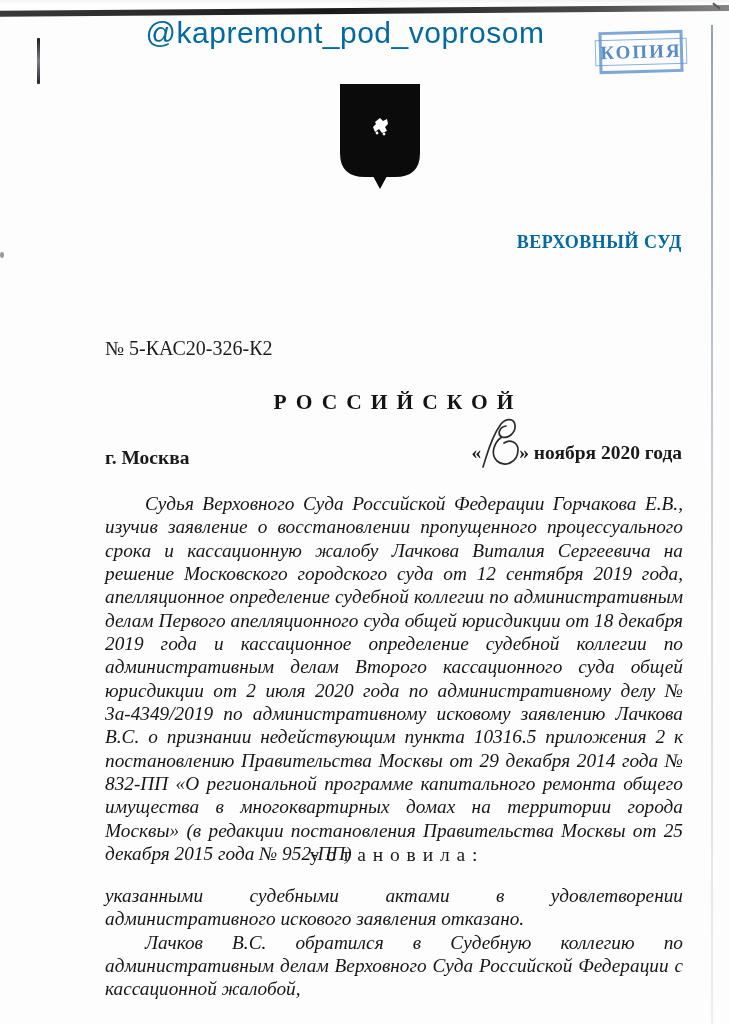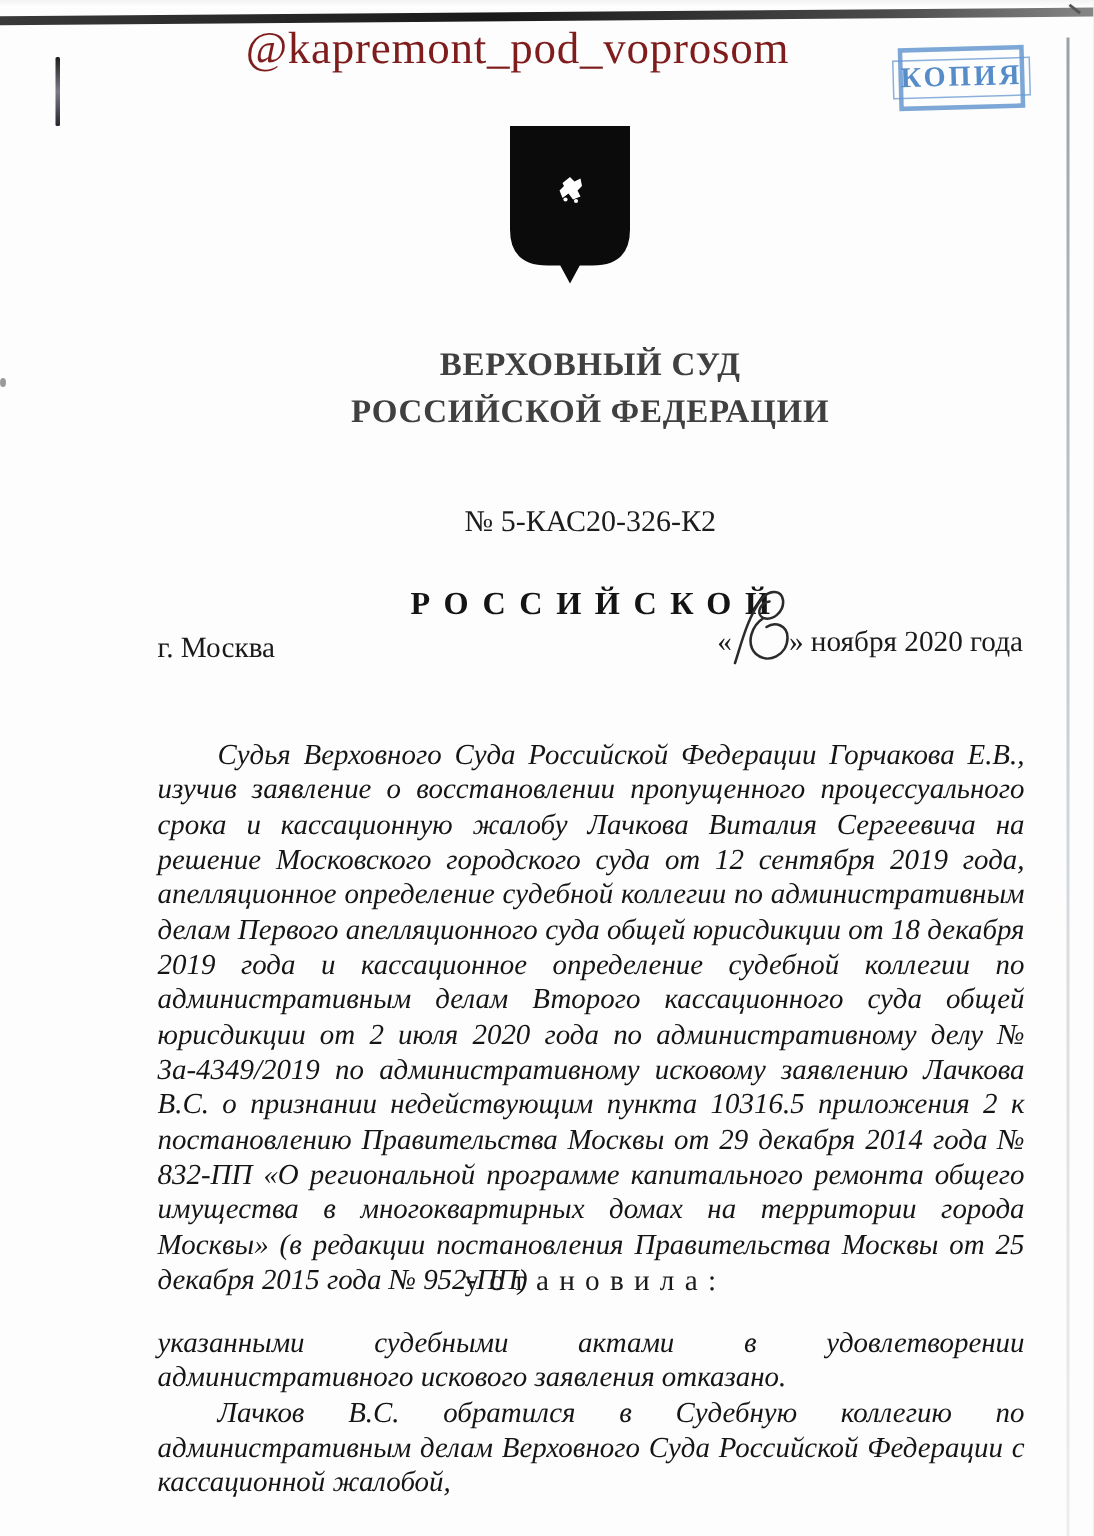--- a/index.html
+++ b/index.html
@@ -30,22 +30,22 @@
     position:absolute;left:37px;top:38px;width:3px;height:46px;
     background:linear-gradient(to bottom,#1d1d1d,#7c7c88 50%,#26262d);
     border-radius:1px;
   }
   .speck-left{position:absolute;left:0px;top:252px;width:4px;height:6px;background:#9a9a9a;border-radius:50%;}
   .speck-topright{position:absolute;left:712px;top:5px;width:9px;height:2px;background:#555;transform:rotate(38deg);}
   
   .watermark{
     position:absolute;top:16px;left:0;width:690px;
     text-align:center;
-    font-family:Liberation Serif, serif;
-    font-size:30px;font-weight:400;color:#7f1d1d;
+    font-family:Liberation Sans, sans-serif;
+    font-size:30px;font-weight:400;color:#0369a1;
     letter-spacing:0.5px;
   }
   
   .copy-stamp{
     position:absolute;left:599px;top:31px;width:78px;height:36px;
     border:3px solid rgba(94,146,205,.85);
     transform:rotate(-1.6deg);
     display:flex;align-items:center;justify-content:center;
     opacity:.95;
   }
@@ -54,37 +54,38 @@
     padding:1px 4px;
     font-size:19px;font-weight:bold;letter-spacing:2px;
     color:#4e86c6;
     font-family:"Liberation Serif", serif;
   }
   
   .emblem{position:absolute;left:339px;top:83px;width:82px;height:108px;}
   
   .court-name{
     position:absolute;top:227px;left:105px;width:577px;
-    text-align:center;font-weight:bold;font-size:22px;line-height:31px;
-    letter-spacing:0.5px;color:#404040;
+    text-align:right;font-weight:bold;font-size:18px;line-height:31px;
+    letter-spacing:0.5px;color:#0369a1;
   }
   .case-number{
     position:absolute;top:337px;left:105px;width:577px;
-    text-align:center;font-size:20px;color:#1c1c1c;
+    text-align:left;font-size:20px;color:#1c1c1c;
   }
   .doc-title{
     position:absolute;top:390px;left:105px;width:577px;
     text-align:center;font-weight:bold;font-size:21.5px;
     letter-spacing:0.42em;padding-left:0.42em;box-sizing:border-box;
     color:#141414;
   }
   
   .dateline{
-    position:absolute;top:422px;left:105px;width:577px;height:22px;
+    position:absolute;top:447px;left:105px;width:577px;height:22px;
     font-size:19.5px;
+    font-weight:bold;
   }
   .dateline-city{position:absolute;left:0;bottom:0;}
   .dateline-right{position:absolute;right:0;bottom:0;white-space:nowrap;}
   .dateline-right .q{font-size:19.5px;}
   .handwritten-day{
     display:inline-block;width:44px;height:52px;
     vertical-align:-10px;margin:0 -4px 0 -2px;
   }
   
   .body-block{
@@ -124,21 +125,20 @@
     <svg width="82" height="108" viewBox="0 0 82 108" xmlns="http://www.w3.org/2000/svg">
       <path d="M1,1 H81 V70 Q81,94 56,94 L47.5,94 L41,106 L34.5,94 L26,94 Q1,94 1,70 Z" fill="#0b0b0b"></path>
       <path d="M36,39 l5,-4 3,3 4,-2 1,5 -3,3 2,4 -5,2 -3,-4 -4,3 -2,-5 3,-3 z" fill="#ffffff"></path>
       <circle cx="38" cy="50" r="1.4" fill="#ffffff"></circle>
       <circle cx="45" cy="51" r="1.4" fill="#ffffff"></circle>
     </svg>
   </div>
 
   <div class="court-name">
     <div>ВЕРХОВНЫЙ СУД</div>
-    <div>РОССИЙСКОЙ ФЕДЕРАЦИИ</div>
   </div>
 
   <div class="case-number">№ 5-КАС20-326-К2</div>
 
   <div class="doc-title">РОССИЙСКОЙ</div>
 
   <div class="dateline">
     <span class="dateline-city">г. Москва</span>
     <span class="dateline-right">
       <span class="q">«</span><span class="handwritten-day"><svg width="44" height="52" viewBox="0 0 44 52" xmlns="http://www.w3.org/2000/svg">

